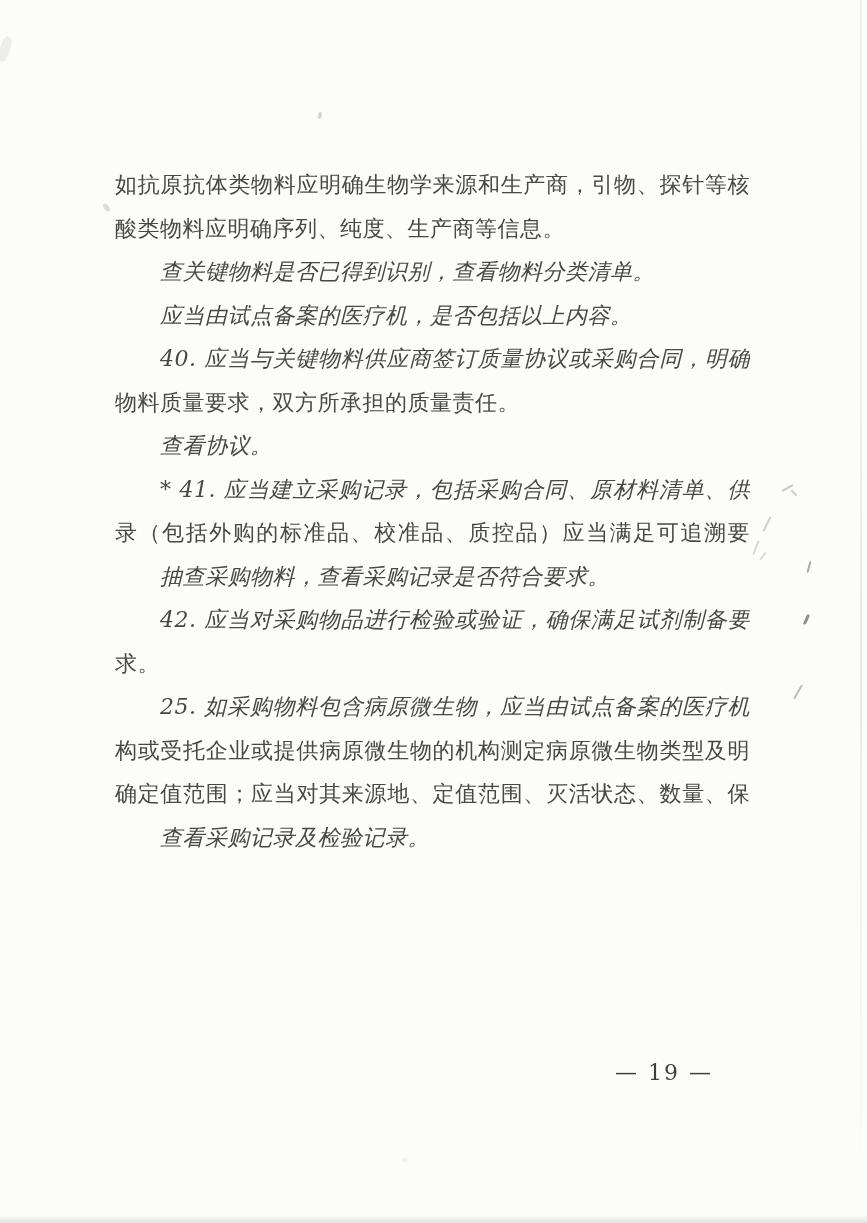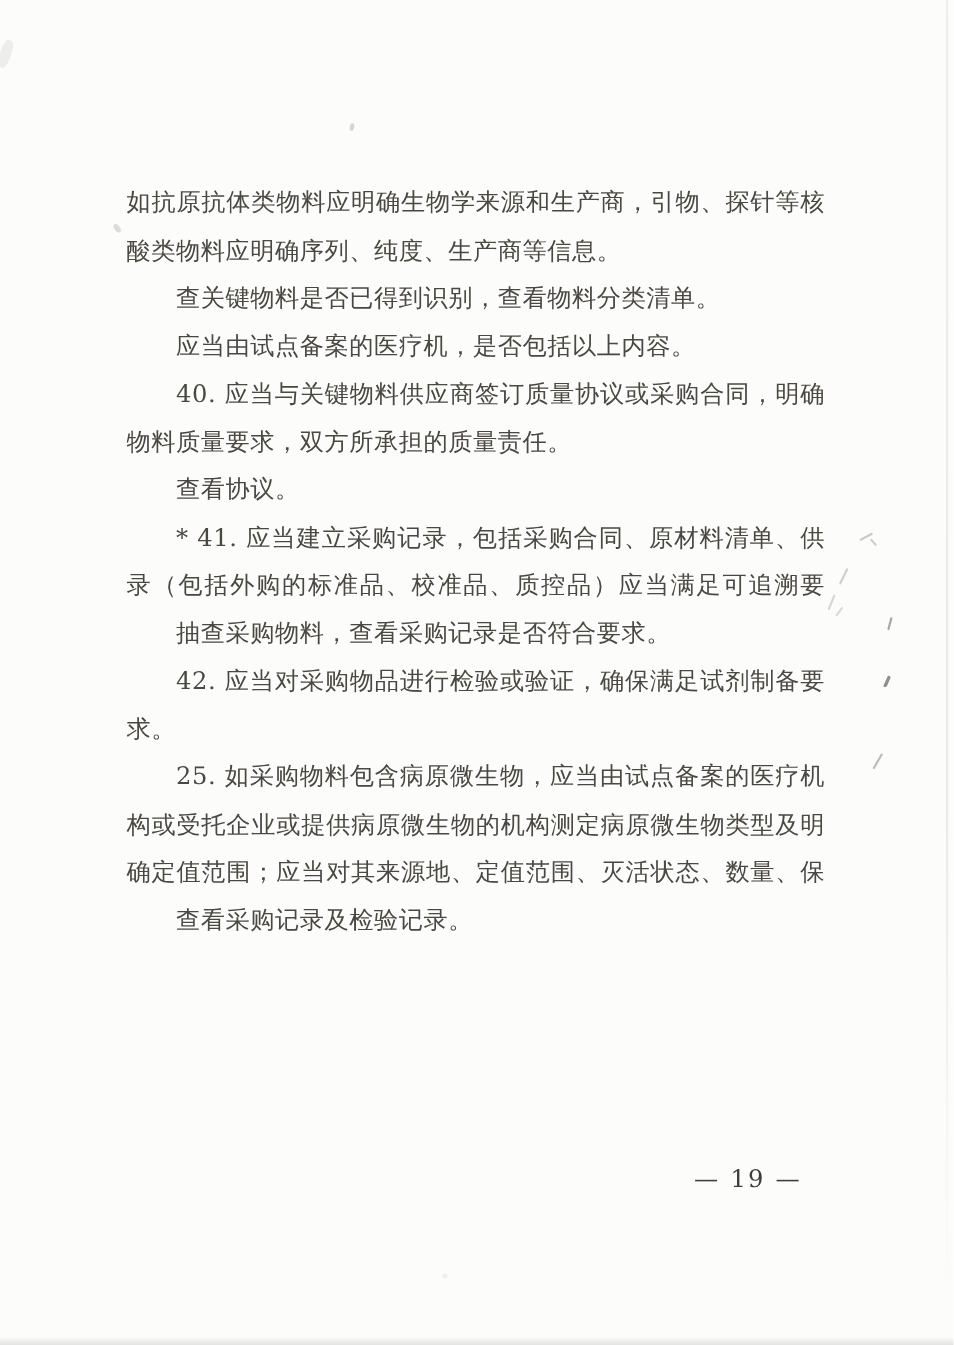--- a/index.html
+++ b/index.html
@@ -30,30 +30,29 @@
     letter-spacing: 0.5px;
     text-align: left;
     text-justify: inter-character;
     overflow: hidden;
     white-space: normal;
   }
   .line.fill {
     text-align: justify;
     text-align-last: justify;
   }
-  .line.indent { padding-left: 45px; }
+  .line.indent { padding-left: 45px; font-style: italic; }
   
   .page-number {
     position: absolute;
     left: 615px;
     top: 1060px;
     width: 130px;
     font-size: 22px;
     letter-spacing: 2px;
-    text-align: center;
     color: #3f3e3a;
   }
   
   .artifact { position: absolute; pointer-events: none; }
   .edge-right {
     left: 860px; top: 0; width: 2px; height: 1180px;
     background: linear-gradient(to bottom, #efefed, #e9e9e7 60%, rgba(233,233,231,0));
   }
   .edge-bottom {
     left: 0; top: 1215px; width: 867px; height: 8px;

